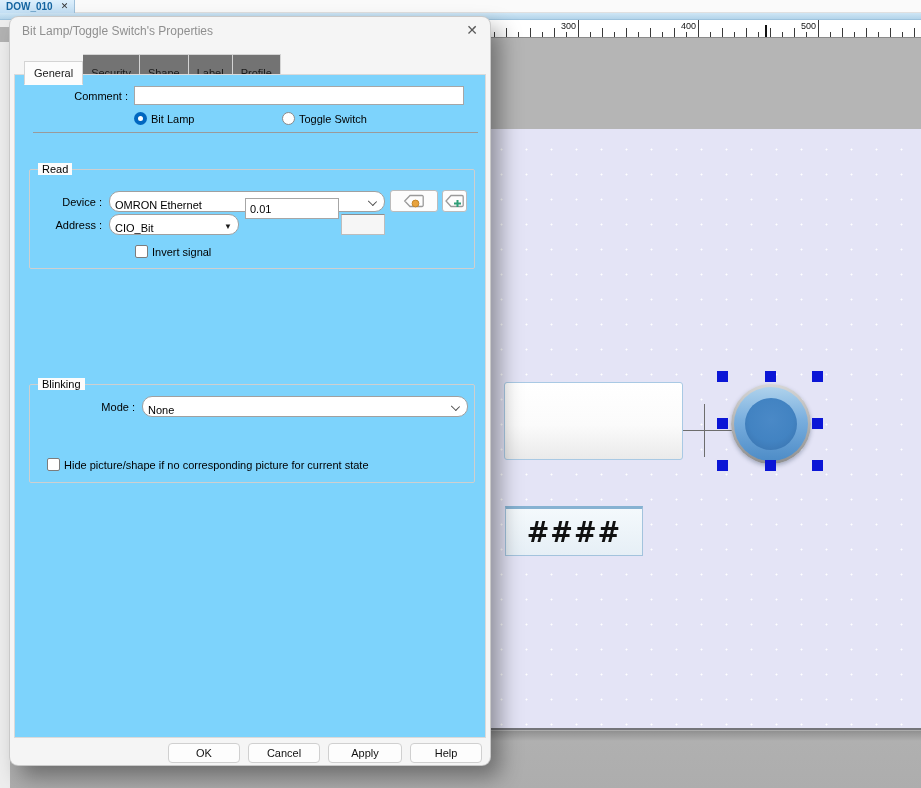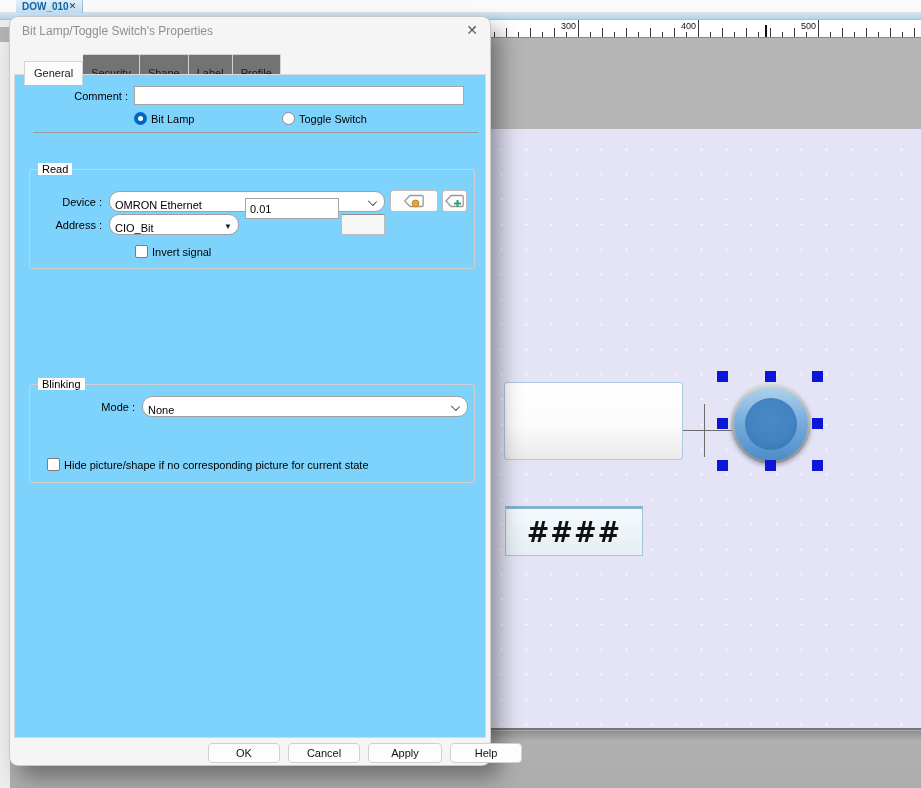--- a/index.html
+++ b/index.html
@@ -2,21 +2,21 @@
 <html><head>
 <meta charset="utf-8">
 <style>
   * { margin:0; padding:0; box-sizing:border-box; }
   html,body { width:921px; height:788px; }
   body { font-family:"Liberation Sans", sans-serif; position:relative; overflow:hidden; background:#acacac; }
   .screen { position:absolute; left:0; top:0; width:921px; height:788px; }
 
   
   .tabbar { position:absolute; left:0; top:0; width:921px; height:13px; background:#fafafa; border-bottom:1px solid #e0e0e0; }
-  .doc-tab { position:absolute; left:16px; top:0; height:13px; padding:0 6px; background:linear-gradient(#ddeffc,#c3dff4); display:flex; align-items:center; border-right:1px solid #9fc0da; cursor:default; }
+  .doc-tab { position:absolute; left:0; top:0; height:13px; padding:0 6px; background:linear-gradient(#ddeffc,#c3dff4); display:flex; align-items:center; gap:8px; border-right:1px solid #9fc0da; cursor:default; }
   .doc-tab .doc-label { font-size:10px; font-weight:bold; color:#1464a0; letter-spacing:0; }
   .doc-tab .doc-close { font-size:9px; color:#333; line-height:1; }
   .blue-strip { position:absolute; left:0; top:13px; width:921px; height:7px; background:linear-gradient(#cfe6f5,#b3d4ea); border-bottom:1px solid #9ec3dd; }
 
   .ruler { position:absolute; left:0; top:20px; width:921px; height:18px; background:#fff; border-bottom:1px solid #8a8a8a;
     background-image:
       linear-gradient(to right,#3a3a3a 1px,transparent 1px),
       linear-gradient(to right,#3a3a3a 1px,transparent 1px);
     background-size:24px 9px,12px 5px;
     background-repeat:repeat-x,repeat-x;
@@ -88,21 +88,21 @@
   .divider { position:absolute; height:1px; background:#9a9a9a; }
 
   .group { position:absolute; border:1px solid #cfcfcf; border-radius:2px; }
   .group-legend { position:absolute; top:-7px; left:8px; background:#fcfcfc; padding:0 4px; font-size:11px; color:#000; }
 
   .icon-btn { position:absolute; height:22px; background:#fdfdfd; border:1px solid #bcbcbc; border-radius:3px; display:flex; align-items:center; justify-content:center; }
 
   .disabled-box { position:absolute; width:44px; height:21px; background:#f6f6f6; border:1px solid #bdbdbd; border-top-color:#8d8d8d; }
 
   .footer-btn { position:absolute; width:72px; height:20px; background:#fdfdfd; border:1px solid #d0d0d0; border-radius:4px;
-    font-size:11px; font-family:"Liberation Sans",sans-serif; color:#111; text-align:center; line-height:18px; cursor:default;margin-left:40px; }
+    font-size:11px; font-family:"Liberation Sans",sans-serif; color:#111; text-align:center; line-height:18px; cursor:default; }
 </style>
 </head>
 <body>
 
 <div class="screen">
 
   <div class="tabbar">
     <div class="doc-tab">
       <span class="doc-label">DOW_010</span>
       <span class="doc-close">✕</span>

